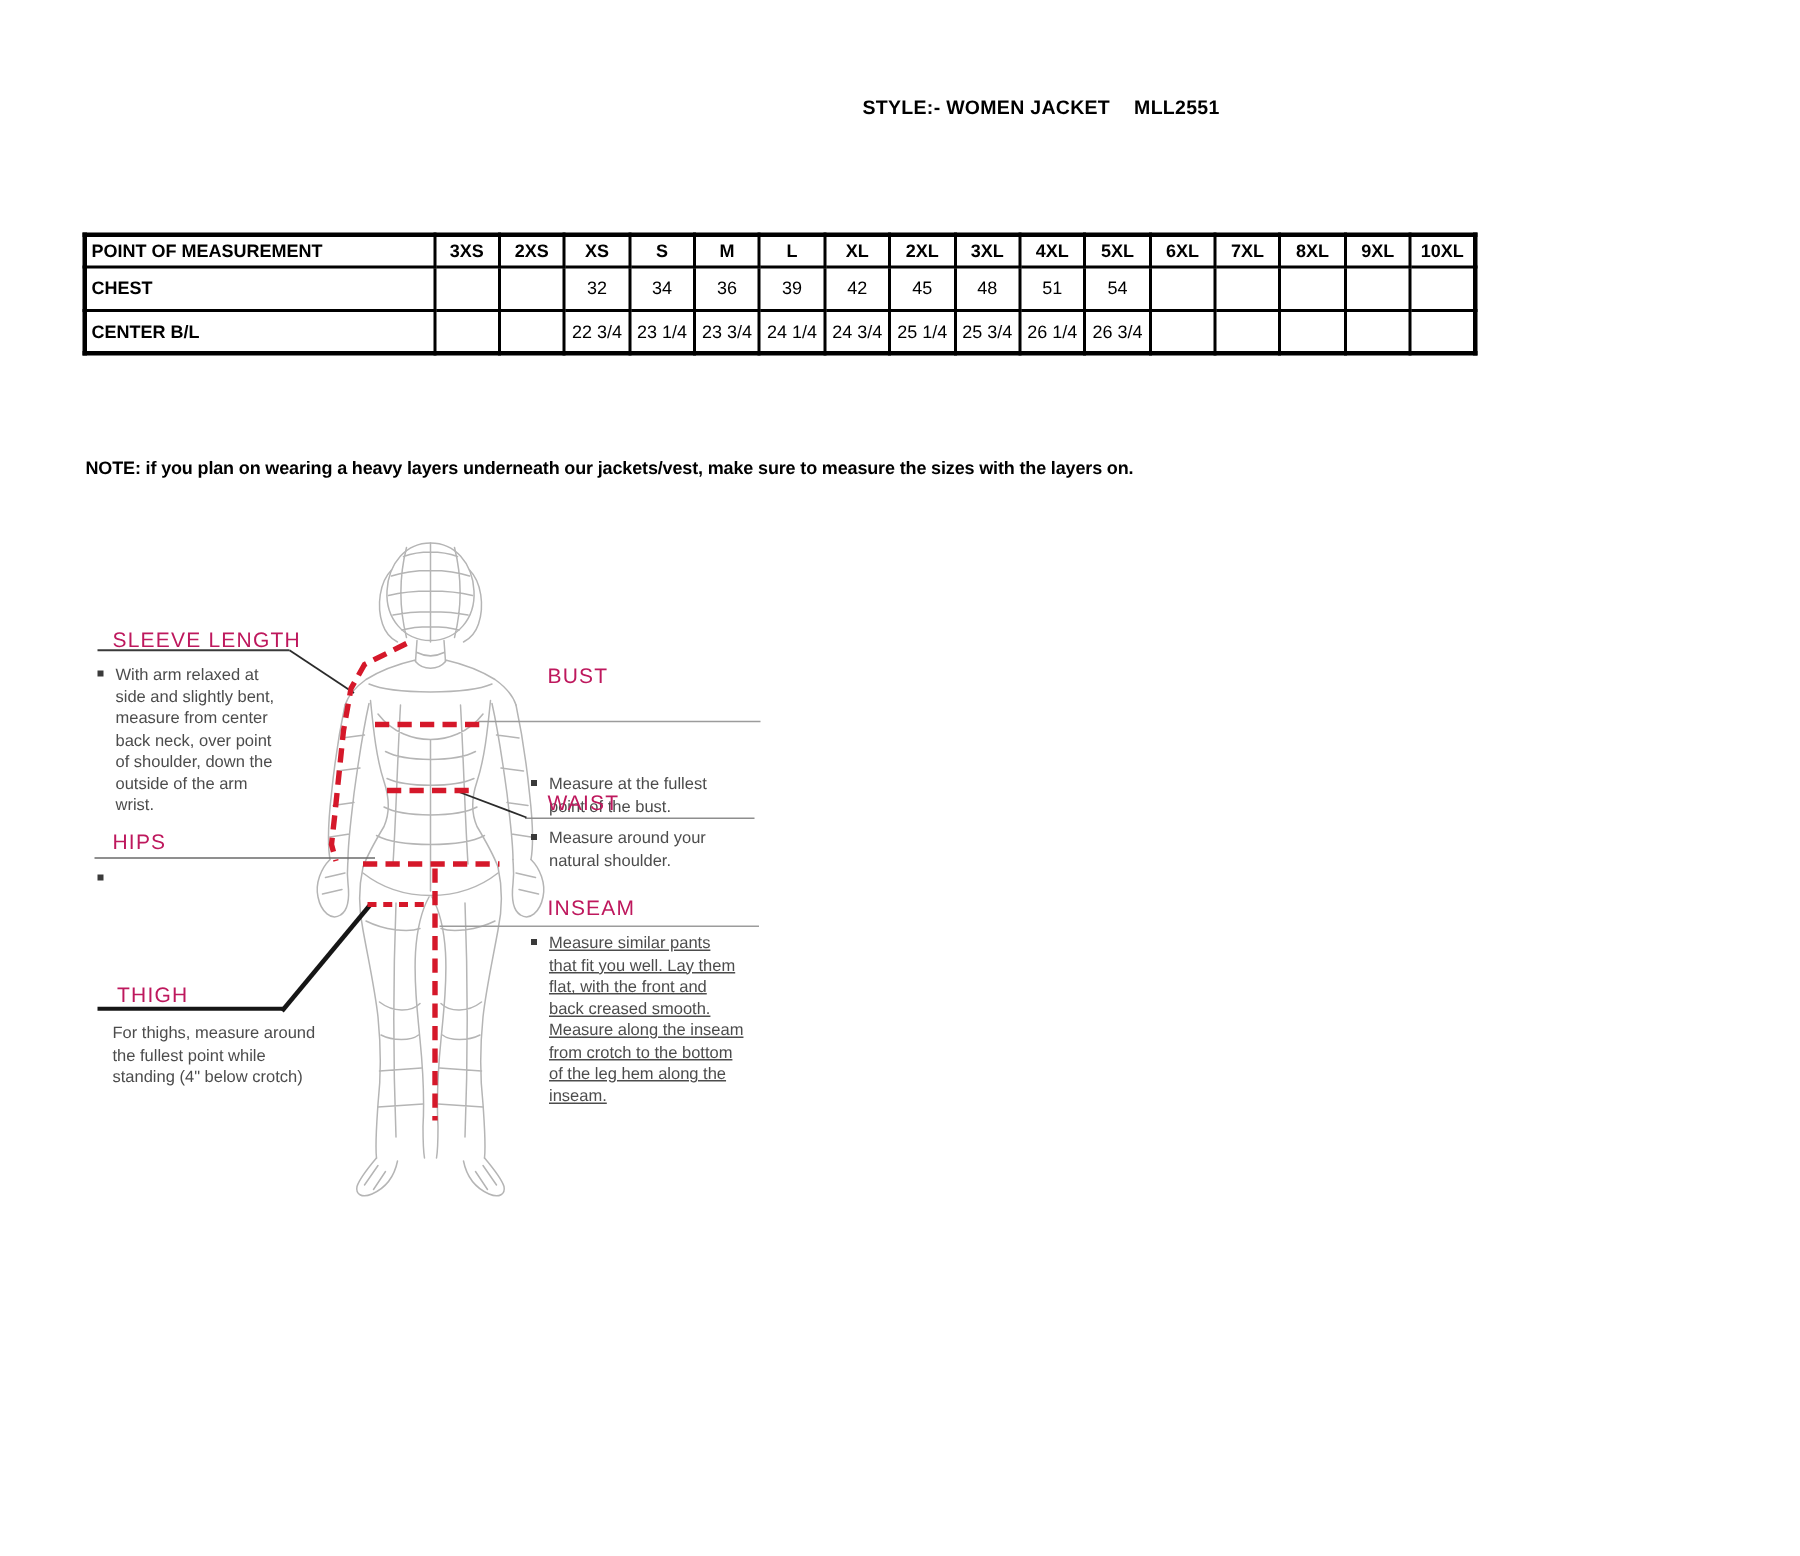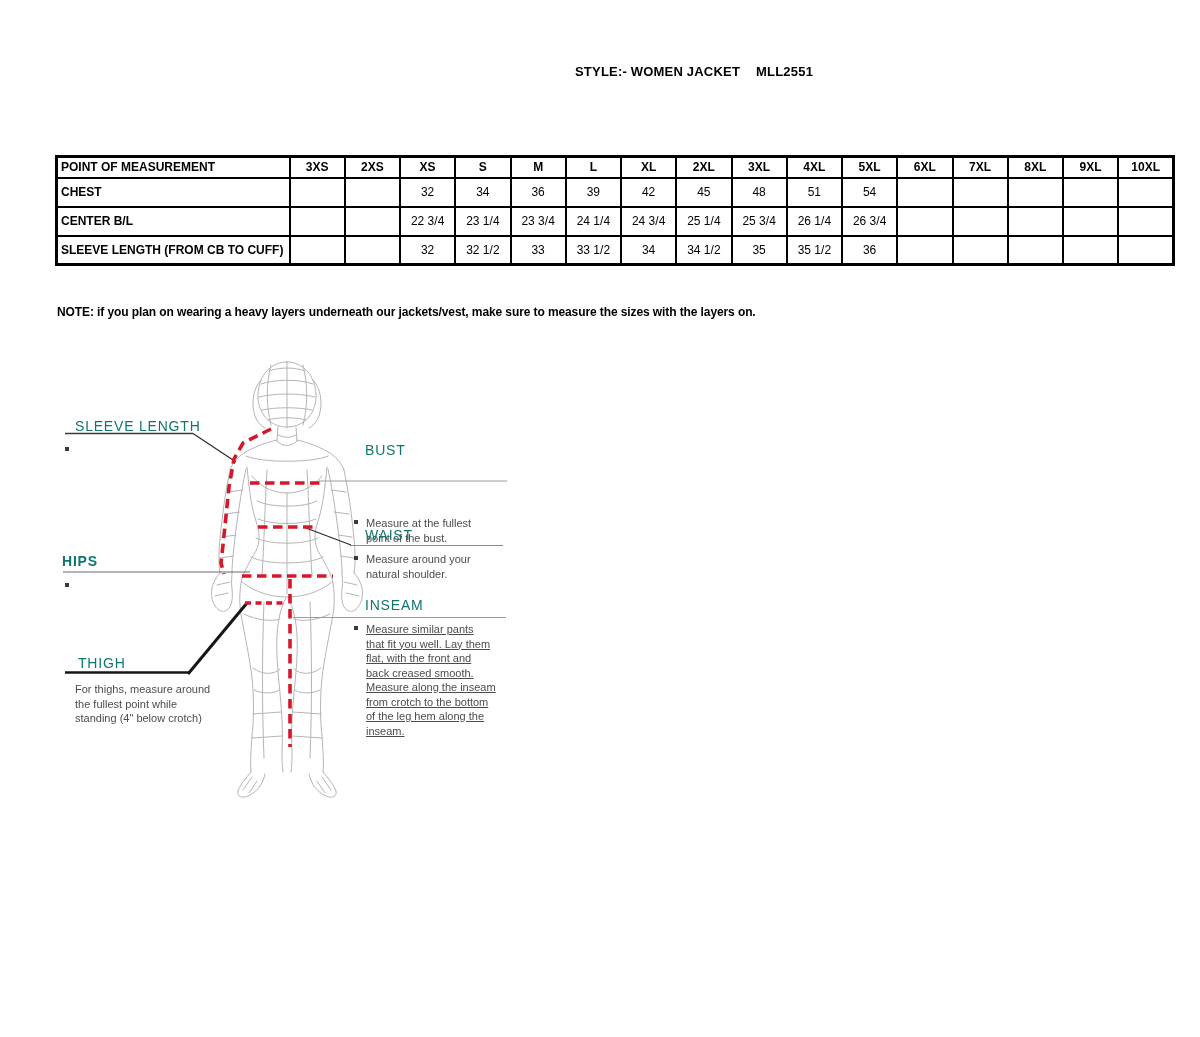--- a/index.html
+++ b/index.html
@@ -2,36 +2,36 @@
 <html style="--measure-line: #d5182a; --figure-line: #b5b5b5;"><head>
 <meta charset="utf-8">
 <style>
   html,body{margin:0;padding:0;background:#fff;}
   body{width:1200px;height:1037px;position:relative;font-family:"Liberation Sans",sans-serif;color:#000;overflow:hidden;}
 
   .page-title{position:absolute;left:555px;top:64px;font-size:13px;font-weight:bold;letter-spacing:.2px;white-space:nowrap;margin-left:20px;}
   .page-title .code{margin-left:16px;}
 
   .size-table-wrap{position:absolute;left:55px;top:155px;}
-  table.size-table{border-collapse:collapse;table-layout:fixed;width:1120px;border:3px solid #000;}
+  table.size-table{border-collapse:collapse;table-layout:fixed;width:930px;border:3px solid #000;}
   .size-table th,.size-table td{border:2px solid #000;font-size:12px;text-align:center;padding:0;overflow:hidden;white-space:nowrap;}
   .size-table thead tr{height:21px;}
   .size-table tbody tr{height:29px;}
   .size-table th{font-weight:bold;}
   .size-table td.rowlabel{text-align:left;padding-left:3px;font-weight:bold;}
   .size-table td{font-weight:normal;}
 
   .note{position:absolute;left:57px;top:305px;width:780px;font-size:12px;font-weight:bold;letter-spacing:-.1px;}
 
   svg.diagram{position:absolute;left:55px;top:350px;}
   .fig{stroke:var(--figure-line,#b5b5b5);fill:none;stroke-width:1;stroke-linecap:round;stroke-linejoin:round;}
   .measure{stroke:var(--measure-line,#d5182a);fill:none;stroke-width:3.6;stroke-dasharray:9.5 5.5;}
   .measure.fine{stroke-width:3.4;stroke-dasharray:6 4.5;}
 
-  .d-heading{position:absolute;font-size:14px;letter-spacing:.8px;color:#0f766e;white-space:nowrap;}
+  .d-heading{position:absolute;font-size:14px;letter-spacing:.8px;color:#be185d;white-space:nowrap;}
   .d-text{position:absolute;font-size:11px;line-height:14.5px;color:#4c4c4c;white-space:pre-line;}
   .d-text .bullet{position:absolute;left:-12px;top:4px;width:4px;height:4px;background:#3a3a3a;}
 </style>
 </head>
 <body>
 
 <div>
 
   <div class="page-title">
     <span>STYLE:- WOMEN JACKET</span><span class="code">MLL2551</span>
@@ -111,39 +111,20 @@
             <td>25 1/4</td>
             <td>25 3/4</td>
             <td>26 1/4</td>
             <td>26 3/4</td>
             <td></td>
             <td></td>
             <td></td>
             <td></td>
             <td></td>
           </tr>
-          <tr>
-            <td class="rowlabel">SLEEVE LENGTH (FROM CB TO CUFF)</td>
-            <td></td>
-            <td></td>
-            <td>32</td>
-            <td>32 1/2</td>
-            <td>33</td>
-            <td>33 1/2</td>
-            <td>34</td>
-            <td>34 1/2</td>
-            <td>35</td>
-            <td>35 1/2</td>
-            <td>36</td>
-            <td></td>
-            <td></td>
-            <td></td>
-            <td></td>
-            <td></td>
-          </tr>
         </tbody>
     </table>
   </div>
 
   <div class="note">NOTE: if you plan on wearing a heavy layers underneath our jackets/vest, make sure to measure the sizes with the layers on.</div>
 
   <svg class="diagram" width="465" height="455" viewBox="55 350 465 455">
     <g>
       <path class="fig" d="M287,362 C271,362 259,375 258,394 C257,412 269,427 287,427 C305,427 317,412 316,394 C315,375 303,362 287,362 Z"></path>
       <path class="fig" d="M261,380 C253,388 251,404 255,416 C257,422 261,426 265,428"></path>
@@ -185,23 +166,29 @@
       <path class="measure" d="M271,429 L243,443 L234,459 L229,487 L226,516 L223,545 L221,563 L224,574"></path>
       <path class="measure" d="M250,483 L323,483"></path>
       <path class="measure" d="M258,527 L314,527"></path>
       <path class="measure" d="M242,576 L333,576"></path>
       <path class="measure fine" d="M245,603 L284,603"></path>
       <path class="measure" d="M290,579 L290,747"></path>
     </g>
   </svg>
 
   <div class="d-heading" style="left:75px;top:418px;">SLEEVE LENGTH</div>
-  <div class="d-text" style="left:77px;top:443px;width:122px;"><span class="bullet"></span></div>
-
-  <div class="d-heading" style="left:62px;top:553px;font-weight:bold;">HIPS</div>
+  <div class="d-text" style="left:77px;top:443px;width:122px;"><span class="bullet"></span><span>With arm relaxed at
+side and slightly bent,
+measure from center
+back neck, over point
+of shoulder, down the
+outside of the arm
+wrist.</span></div>
+
+  <div class="d-heading" style="left:75px;top:553px;">HIPS</div>
   <div class="d-text" style="left:77px;top:579px;width:140px;"><span class="bullet"></span></div>
 
   <div class="d-heading" style="left:78px;top:655px;">THIGH</div>
   <div class="d-text" style="left:75px;top:682px;width:150px;"><span>For thighs, measure around
 the fullest point while
 standing (4" below crotch)</span></div>
 
   <div class="d-heading" style="left:365px;top:442px;">BUST</div>
   <div class="d-text" style="left:366px;top:516px;width:130px;"><span class="bullet"></span><span>Measure at the fullest
 point of the bust.</span></div>

